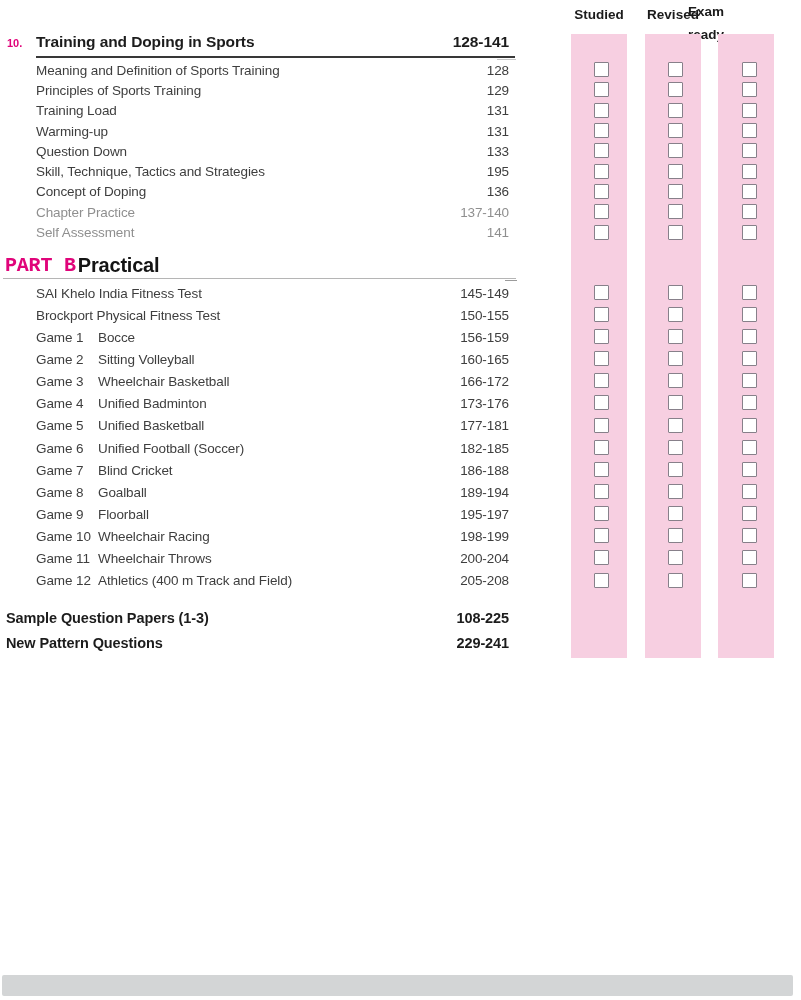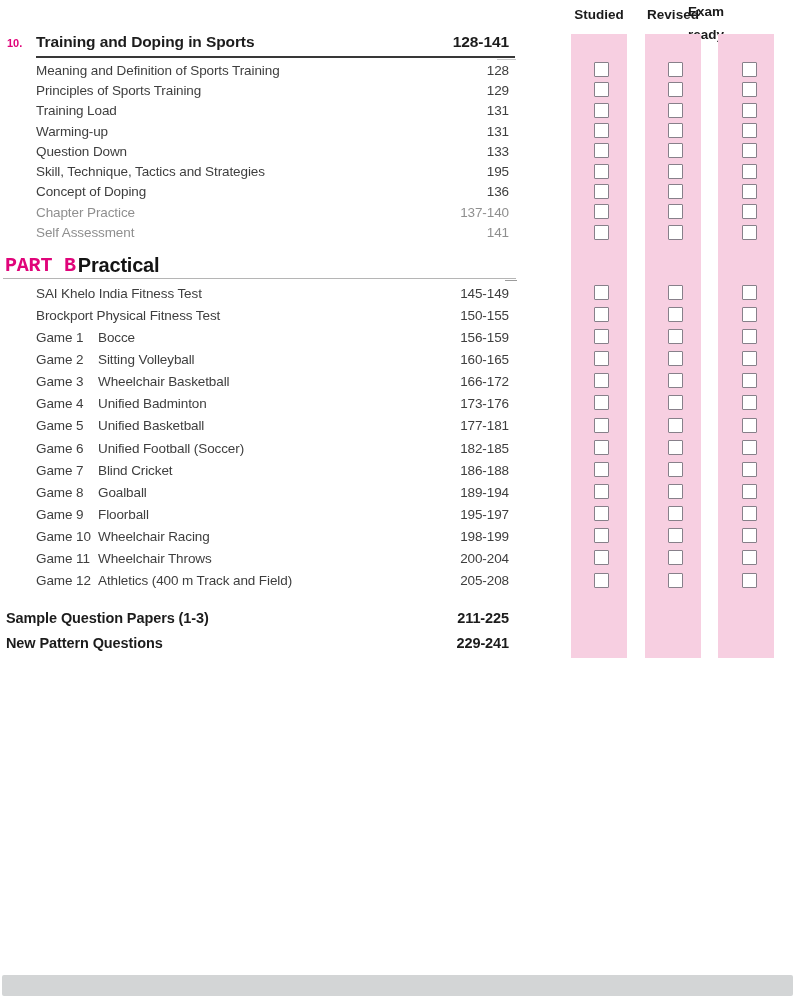--- a/index.html
+++ b/index.html
@@ -182,21 +182,21 @@
     <div class="p-row">
         <span class="p-prefix">Game 12</span>
         <span>Athletics (400 m Track and Field)</span>
         <span class="pages">205-208</span>
       </div>
   </div>
 
   <div class="footer-rows">
     <div class="f-row">
         <span>Sample Question Papers (1-3)</span>
-        <span class="pages">211-225</span>
+        <span class="pages">108-225</span>
       </div>
     <div class="f-row">
         <span>New Pattern Questions</span>
         <span class="pages">229-241</span>
       </div>
   </div>
 
   <div class="cl-header h0">Studied</div>
   <div class="cl-header h1">Revised</div>
   <div class="cl-header h2">Exam ready</div>

